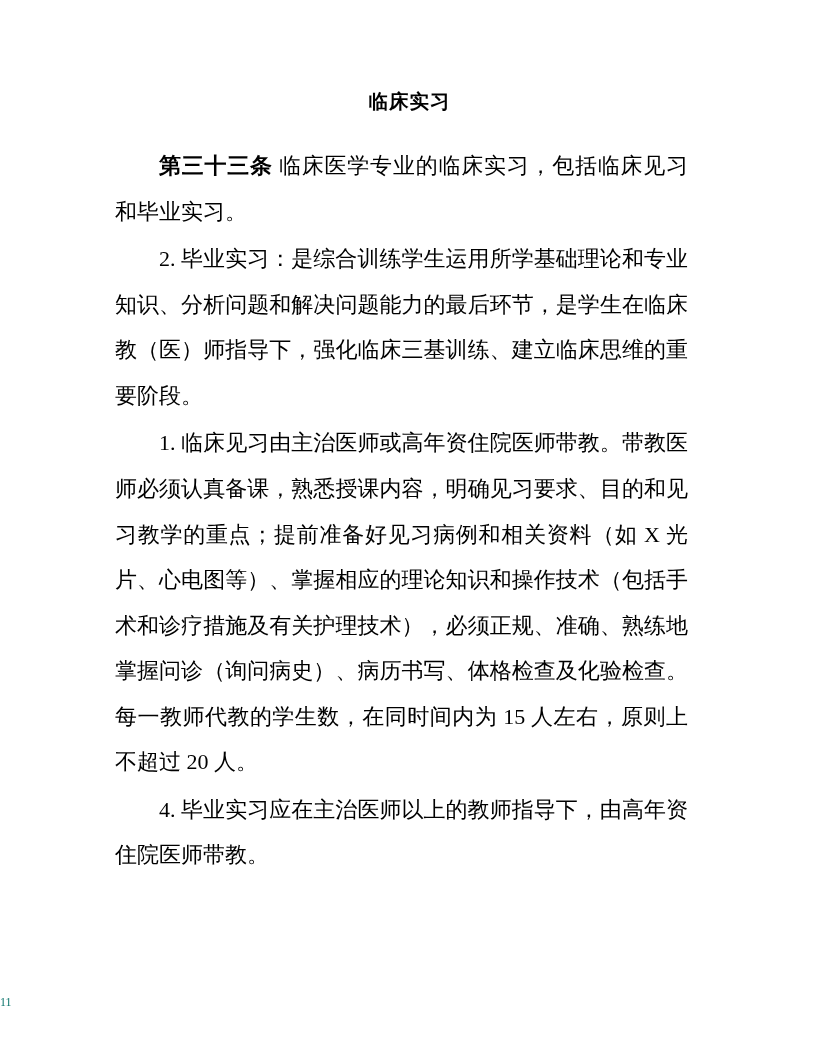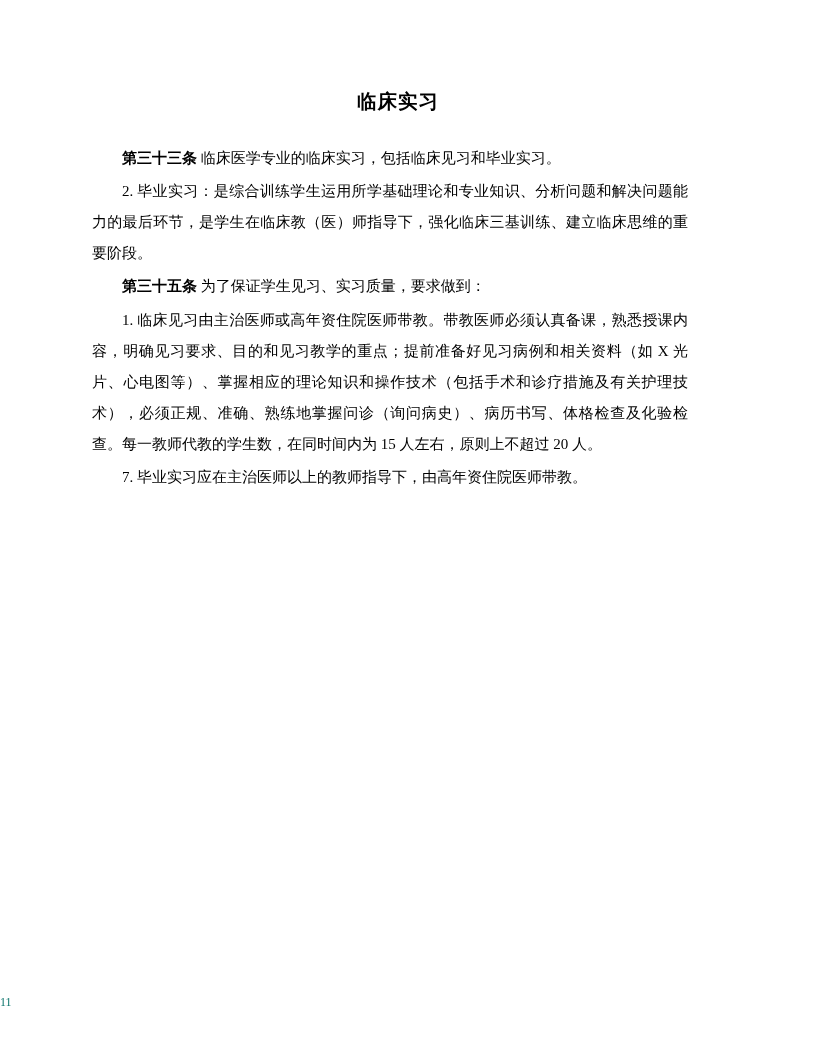--- a/index.html
+++ b/index.html
@@ -13,32 +13,32 @@
     font-family: "Liberation Serif", "DejaVu Serif", serif;
     color: #000000;
     position: relative;
     overflow: hidden;
   }
   .page {
     position: relative;
     width: 800px;
     height: 1056px;
     box-sizing: border-box;
-    padding: 78px 96px 40px 92px;
+    padding: 78px 96px 40px 115px;
   }
   .doc-title {
     text-align: center;
     font-size: 19.5px;
     font-weight: bold;
     letter-spacing: 1px;
     margin: 10px 0 28px 0;
     line-height: 1.4;
   }
   .para {
-    font-size: 15px;
+    font-size: 22px;
     line-height: 2.07;
     text-align: justify;
     text-justify: inter-ideograph;
     margin: 0 16px 2px 0;
     text-indent: 2em;
     word-break: break-all;
   }
   .para .lead {
     font-weight: bold;
   }
@@ -62,27 +62,24 @@
   <p class="para">
     <span class="lead">第三十三条</span><span> 临床医学专业的临床实习，包括临床见习和毕业实习。</span>
   </p>
 
 
   <p class="para">
     <span class="lead"></span><span>2. 毕业实习：是综合训练学生运用所学基础理论和专业知识、分析问题和解决问题能力的最后环节，是学生在临床教（医）师指导下，强化临床三基训练、建立临床思维的重要阶段。</span>
   </p>
 
 
-  <p class="para">
-    <span class="lead">第三十五条</span><span> 为了保证学生见习、实习质量，要求做到：</span>
-  </p>
 
   <p class="para">
     <span class="lead"></span><span>1. 临床见习由主治医师或高年资住院医师带教。带教医师必须认真备课，熟悉授课内容，明确见习要求、目的和见习教学的重点；提前准备好见习病例和相关资料（如 X 光片、心电图等）、掌握相应的理论知识和操作技术（包括手术和诊疗措施及有关护理技术），必须正规、准确、熟练地掌握问诊（询问病史）、病历书写、体格检查及化验检查。每一教师代教的学生数，在同时间内为 15 人左右，原则上不超过 20 人。</span>
   </p>
 
   <p class="para">
-    <span class="lead"></span><span>7. 毕业实习应在主治医师以上的教师指导下，由高年资住院医师带教。</span>
+    <span class="lead"></span><span>4. 毕业实习应在主治医师以上的教师指导下，由高年资住院医师带教。</span>
   </p>
 
   <div class="page-number">11</div>
 
 </div>
 
 </body></html>

